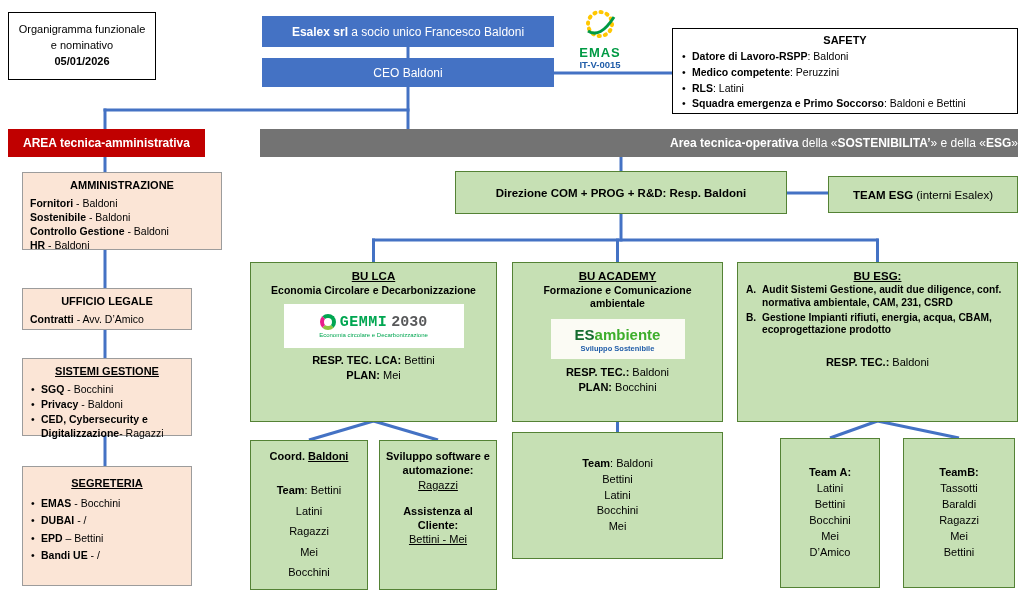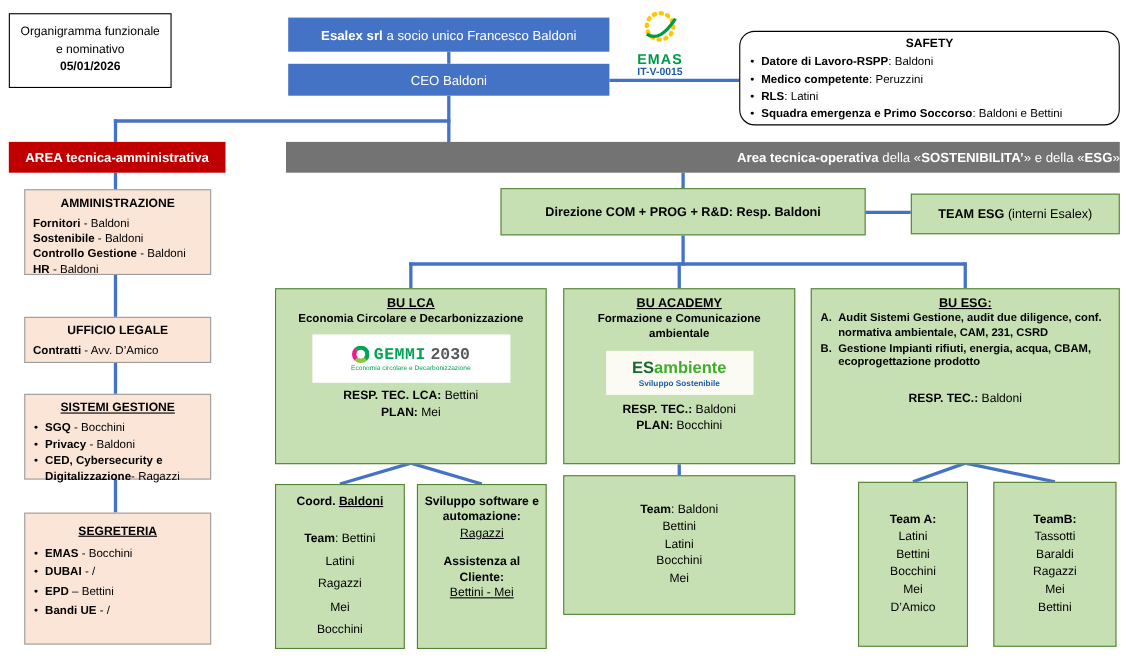--- a/index.html
+++ b/index.html
@@ -85,36 +85,36 @@
 
   <div class="emas-wrap">
     <svg width="44" height="34" viewBox="0 0 44 34">
       <circle cx="22" cy="16" r="12" fill="none" stroke="#FFC700" stroke-width="4" stroke-dasharray="1.2 5.1" stroke-linecap="round"></circle>
       <path d="M10 23 Q22 31 36 9" stroke="#009A44" stroke-width="3" fill="none"></path>
     </svg>
     <div class="emas-name">EMAS</div>
     <div class="emas-code">IT-V-0015</div>
   </div>
 
-  <div class="box whitebox safety" style="left:672px;top:28px;width:346px;height:86px;border-radius:14px;">
+  <div class="box whitebox safety" style="left:672px;top:28px;width:346px;height:86px;">
     <div class="ptitle">SAFETY</div>
     <div class="li"><b>Datore di Lavoro-RSPP</b><span>: Baldoni</span></div>
     <div class="li"><b>Medico competente</b><span>: Peruzzini</span></div>
     <div class="li"><b>RLS</b><span>: Latini</span></div>
     <div class="li"><b>Squadra emergenza e Primo Soccorso</b><span>: Baldoni e Bettini</span></div>
   </div>
 
   <div class="box redhdr" style="left:8px;top:129px;width:197px;height:28px;">
     <span>AREA tecnica-amministrativa</span>
   </div>
   <div class="box greenbar" style="left:260px;top:129px;width:758px;height:28px;">
     <span><b>Area tecnica-operativa</b><span> della «</span><b>SOSTENIBILITA’</b><span>» e della «</span><b>ESG</b><span>»</span></span>
   </div>
 
-  <div class="box peach" style="left:22px;top:172px;width:170px;height:78px;">
+  <div class="box peach" style="left:22px;top:172px;width:200px;height:78px;">
     <div class="ptitle">AMMINISTRAZIONE</div>
     <div><b>Fornitori</b><span> - Baldoni</span></div>
     <div><b>Sostenibile</b><span> - Baldoni</span></div>
     <div><b>Controllo Gestione</b><span> - Baldoni</span></div>
     <div><b>HR</b><span> - Baldoni</span></div>
   </div>
 
   <div class="box peach" style="left:22px;top:288px;width:170px;height:42px;">
     <div class="ptitle">UFFICIO LEGALE</div>
     <div><b>Contratti</b><span> - Avv. D’Amico</span></div>

